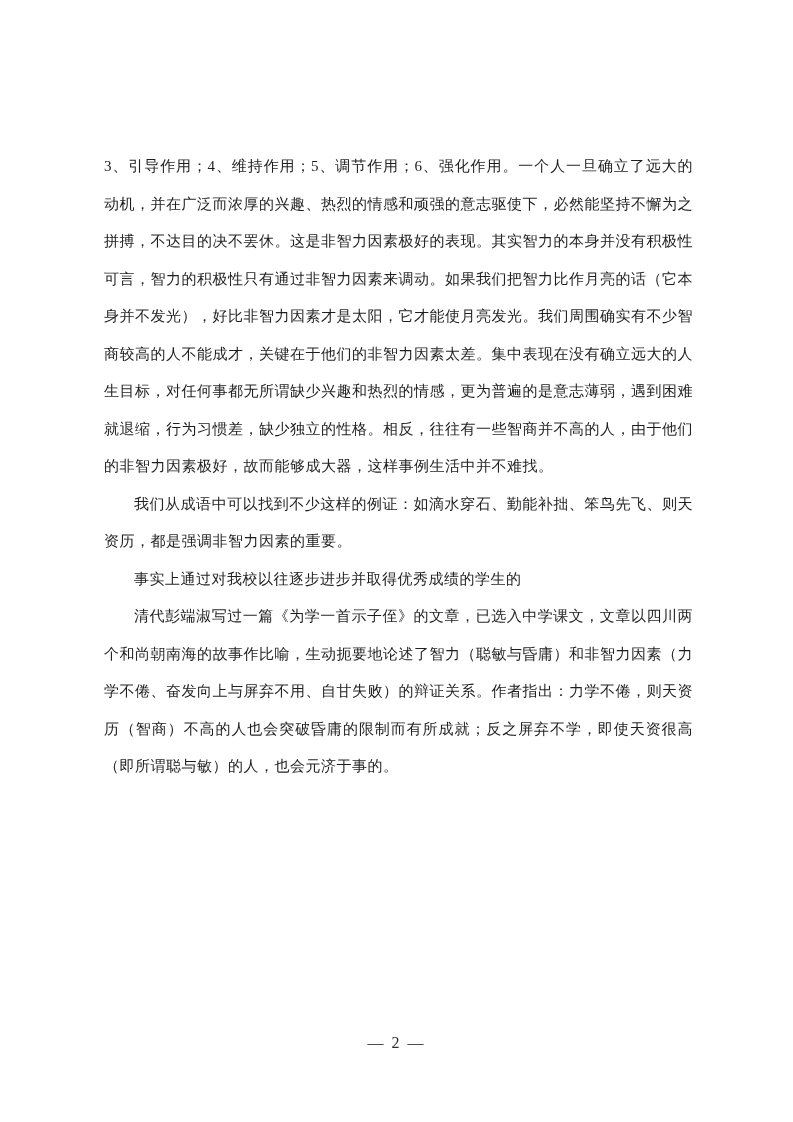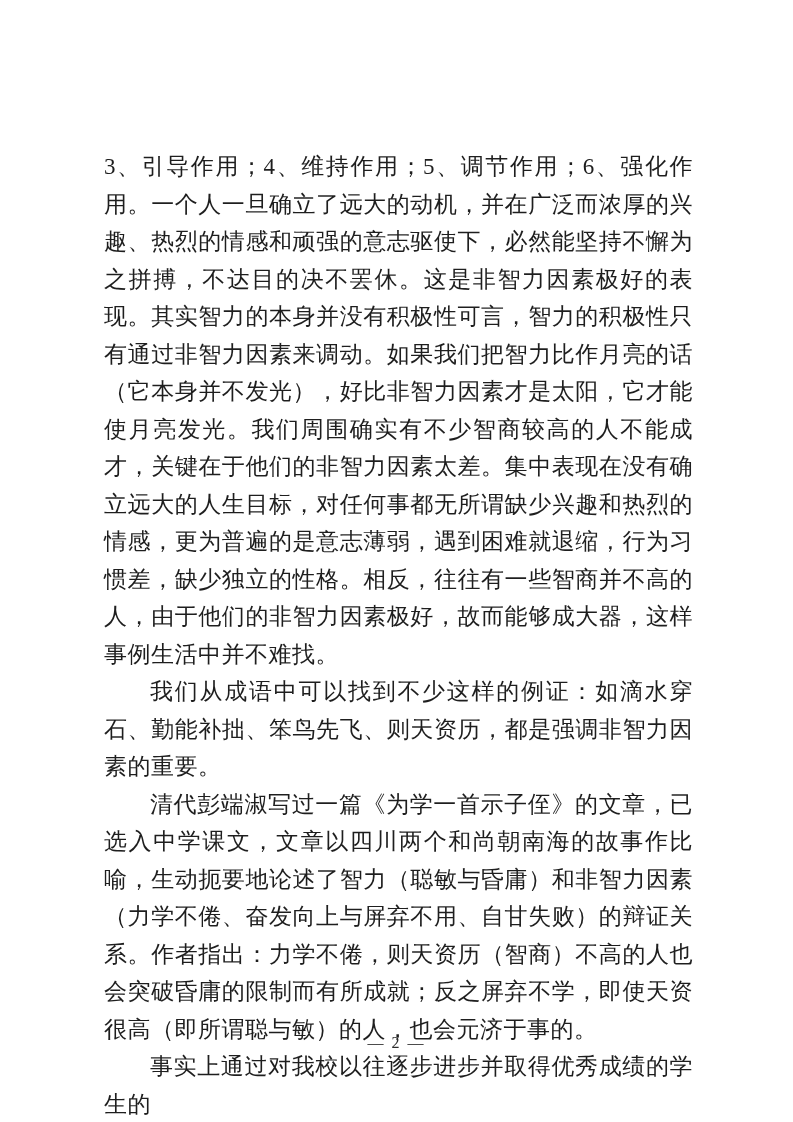--- a/index.html
+++ b/index.html
@@ -14,21 +14,21 @@
     background: #ffffff;
     overflow: hidden;
     font-family: "Liberation Serif", "DejaVu Serif", serif;
   }
   .content {
     position: absolute;
     left: 104px;
     top: 148px;
     width: 589px;
     color: #1e1e1e;
-    font-size: 23px;
+    font-size: 15px;
     letter-spacing: 0.5px;
     line-height: 37.5px;
     text-align: justify;
     text-justify: inter-ideograph;
   }
   .para {
     margin: 0;
     padding: 0;
     text-indent: 2em;
   }
@@ -46,19 +46,19 @@
     letter-spacing: 2px;
   }
 </style>
 </head>
 <body>
 
 <div class="page">
   <div class="content">
     <p class="para no-indent">3、引导作用；4、维持作用；5、调节作用；6、强化作用。一个人一旦确立了远大的动机，并在广泛而浓厚的兴趣、热烈的情感和顽强的意志驱使下，必然能坚持不懈为之拼搏，不达目的决不罢休。这是非智力因素极好的表现。其实智力的本身并没有积极性可言，智力的积极性只有通过非智力因素来调动。如果我们把智力比作月亮的话（它本身并不发光），好比非智力因素才是太阳，它才能使月亮发光。我们周围确实有不少智商较高的人不能成才，关键在于他们的非智力因素太差。集中表现在没有确立远大的人生目标，对任何事都无所谓缺少兴趣和热烈的情感，更为普遍的是意志薄弱，遇到困难就退缩，行为习惯差，缺少独立的性格。相反，往往有一些智商并不高的人，由于他们的非智力因素极好，故而能够成大器，这样事例生活中并不难找。</p>
     <p class="para">我们从成语中可以找到不少这样的例证：如滴水穿石、勤能补拙、笨鸟先飞、则天资历，都是强调非智力因素的重要。</p>
+    <p class="para">事实上通过对我校以往逐步进步并取得优秀成绩的学生的</p>
     <p class="para">清代彭端淑写过一篇《为学一首示子侄》的文章，已选入中学课文，文章以四川两个和尚朝南海的故事作比喻，生动扼要地论述了智力（聪敏与昏庸）和非智力因素（力学不倦、奋发向上与屏弃不用、自甘失败）的辩证关系。作者指出：力学不倦，则天资历（智商）不高的人也会突破昏庸的限制而有所成就；反之屏弃不学，即使天资很高（即所谓聪与敏）的人，也会元济于事的。</p>
-    <p class="para">事实上通过对我校以往逐步进步并取得优秀成绩的学生的</p>
   </div>
   <div class="footer">
     <span>— 2 —</span>
   </div>
 </div>
 
 </body></html>

